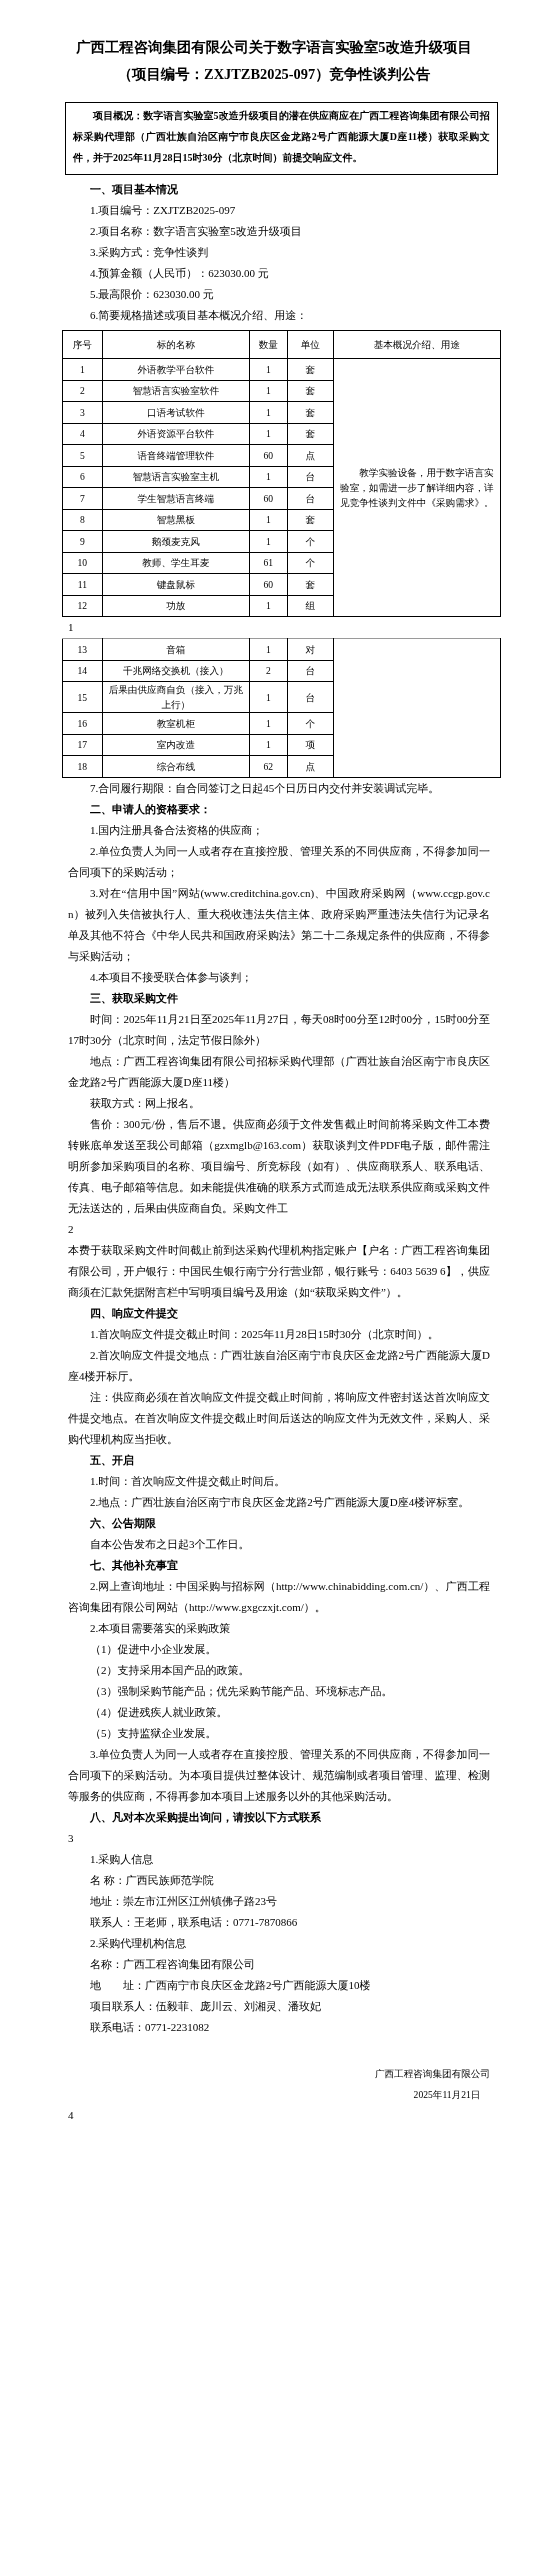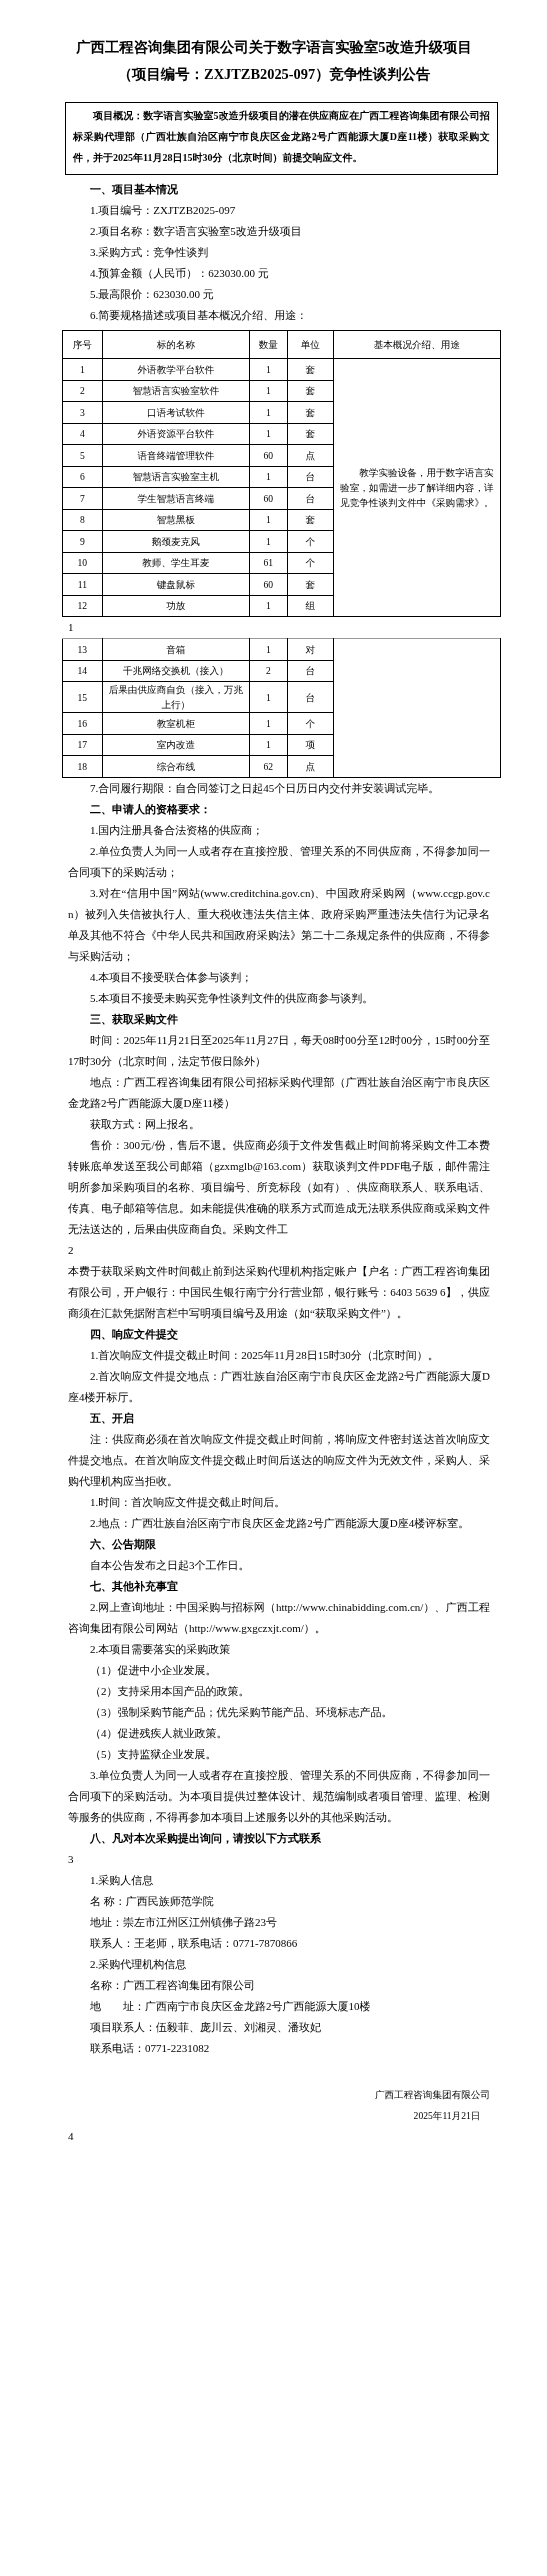--- a/index.html
+++ b/index.html
@@ -210,38 +210,37 @@
     </tbody>
       </table>
 
     <p class="line indent">7.合同履行期限：自合同签订之日起45个日历日内交付并安装调试完毕。</p>
 
     <p class="line indent bold">二、申请人的资格要求：</p>
     <p class="line indent">1.国内注册具备合法资格的供应商；</p>
     <p class="line indent">2.单位负责人为同一人或者存在直接控股、管理关系的不同供应商，不得参加同一合同项下的采购活动；</p>
     <p class="line indent">3.对在“信用中国”网站(www.creditchina.gov.cn)、中国政府采购网（www.ccgp.gov.cn）被列入失信被执行人、重大税收违法失信主体、政府采购严重违法失信行为记录名单及其他不符合《中华人民共和国政府采购法》第二十二条规定条件的供应商，不得参与采购活动；</p>
     <p class="line indent">4.本项目不接受联合体参与谈判；</p>
-    <p class="line indent">5.本项目不接受未购买竞争性谈判文件的供应商参与谈判。</p>
 
     <p class="line indent bold">三、获取采购文件</p>
     <p class="line indent">时间：2025年11月21日至2025年11月27日，每天08时00分至12时00分，15时00分至17时30分（北京时间，法定节假日除外）</p>
     <p class="line indent">地点：广西工程咨询集团有限公司招标采购代理部（广西壮族自治区南宁市良庆区金龙路2号广西能源大厦D座11楼）</p>
     <p class="line indent">获取方式：网上报名。</p>
     <p class="line indent">售价：300元/份，售后不退。供应商必须于文件发售截止时间前将采购文件工本费转账底单发送至我公司邮箱（gzxmglb@163.com）获取谈判文件PDF电子版，邮件需注明所参加采购项目的名称、项目编号、所竞标段（如有）、供应商联系人、联系电话、传真、电子邮箱等信息。如未能提供准确的联系方式而造成无法联系供应商或采购文件无法送达的，后果由供应商自负。采购文件工</p>
 
     <p class="line pagenum pn2">2</p>
 
     <p class="line">本费于获取采购文件时间截止前到达采购代理机构指定账户【户名：广西工程咨询集团有限公司，开户银行：中国民生银行南宁分行营业部，银行账号：6403 5639 6】，供应商须在汇款凭据附言栏中写明项目编号及用途（如“获取采购文件”）。</p>
 
     <p class="line indent bold">四、响应文件提交</p>
     <p class="line indent">1.首次响应文件提交截止时间：2025年11月28日15时30分（北京时间）。</p>
     <p class="line indent">2.首次响应文件提交地点：广西壮族自治区南宁市良庆区金龙路2号广西能源大厦D座4楼开标厅。</p>
+    <p class="line indent">注：供应商必须在首次响应文件提交截止时间前，将响应文件密封送达首次响应文件提交地点。在首次响应文件提交截止时间后送达的响应文件为无效文件，采购人、采购代理机构应当拒收。</p>
+
     <p class="line indent bold">五、开启</p>
-
-    <p class="line indent">注：供应商必须在首次响应文件提交截止时间前，将响应文件密封送达首次响应文件提交地点。在首次响应文件提交截止时间后送达的响应文件为无效文件，采购人、采购代理机构应当拒收。</p>
     <p class="line indent">1.时间：首次响应文件提交截止时间后。</p>
     <p class="line indent">2.地点：广西壮族自治区南宁市良庆区金龙路2号广西能源大厦D座4楼评标室。</p>
 
     <p class="line indent bold">六、公告期限</p>
     <p class="line indent">自本公告发布之日起3个工作日。</p>
 
     <p class="line indent bold">七、其他补充事宜</p>
     <p class="line indent">2.网上查询地址：中国采购与招标网（http://www.chinabidding.com.cn/）、广西工程咨询集团有限公司网站（http://www.gxgczxjt.com/）。</p>
     <p class="line indent">2.本项目需要落实的采购政策</p>
     <p class="line indent">（1）促进中小企业发展。</p>

